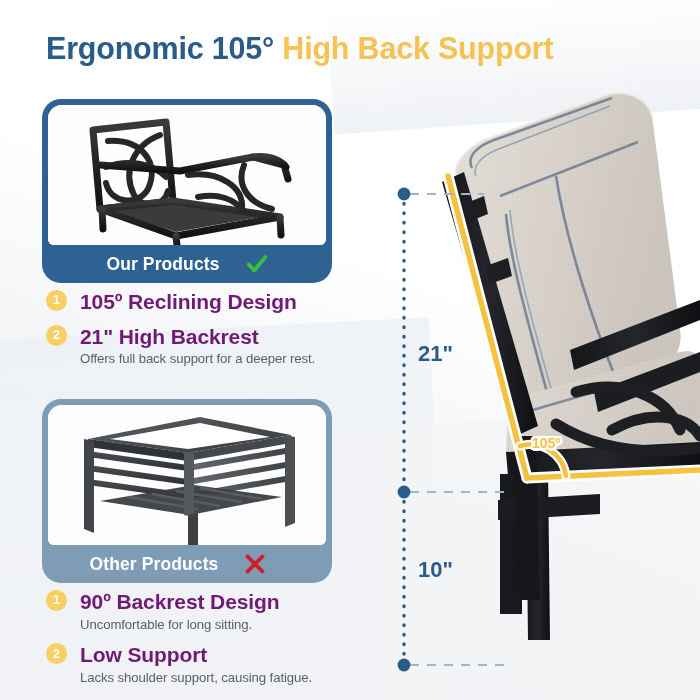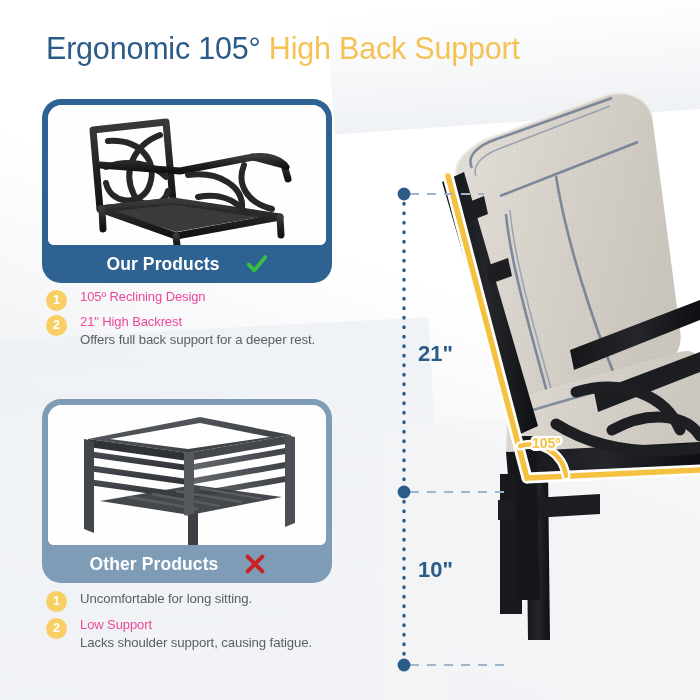--- a/index.html
+++ b/index.html
@@ -44,21 +44,21 @@
     transform: rotate(-4deg);
     pointer-events: none;
   }
 
   
   .title {
     position: absolute;
     left: 46px;
     top: 33px;
     font-size: 30.5px;
-    font-weight: normal;
+    font-weight: bold;
     letter-spacing: -0.2px;
     white-space: nowrap;
     line-height: 1;
   }
   .title .t-blue { color: #2b5b88; }
   .title .t-gold { color: #f5c253; }
 
   
   .card {
     position: absolute;
@@ -125,23 +125,23 @@
     background: #f8cf63;
     color: #ffffff;
     font-size: 12.5px;
     font-weight: bold;
     display: flex;
     align-items: center;
     justify-content: center;
     line-height: 1;
   }
   .f-title {
-    color: #ec4899;
-    font-size: 13px;
-    font-weight: normal;
+    color: #701a75;
+    font-size: 21px;
+    font-weight: bold;
     line-height: 1.22;
     letter-spacing: -0.1px;
   }
   .f-sub {
     color: #5a5f66;
     font-size: 13.2px;
     line-height: 1.35;
     margin-top: 1px;
     letter-spacing: -0.1px;
   }
@@ -311,20 +311,21 @@
       <span class="label">Other Products</span>
       <svg class="mark" viewBox="0 0 24 24">
         <path d="M4 4 L20 20 M20 4 L4 20" fill="none" stroke="#cc1f26" stroke-width="4.4" stroke-linecap="round"></path>
       </svg>
     </div>
   </div>
 
   <div class="features bad">
     <div class="feature-row">
       <div class="badge">1</div>
+      <div class="f-title">90º Backrest Design</div>
       <div class="f-sub">Uncomfortable for long sitting.</div>
     </div>
     <div class="feature-row">
       <div class="badge">2</div>
       <div class="f-title">Low Support</div>
       <div class="f-sub">Lacks shoulder support, causing fatigue.</div>
     </div>
   </div>
 
   <div class="hero">

